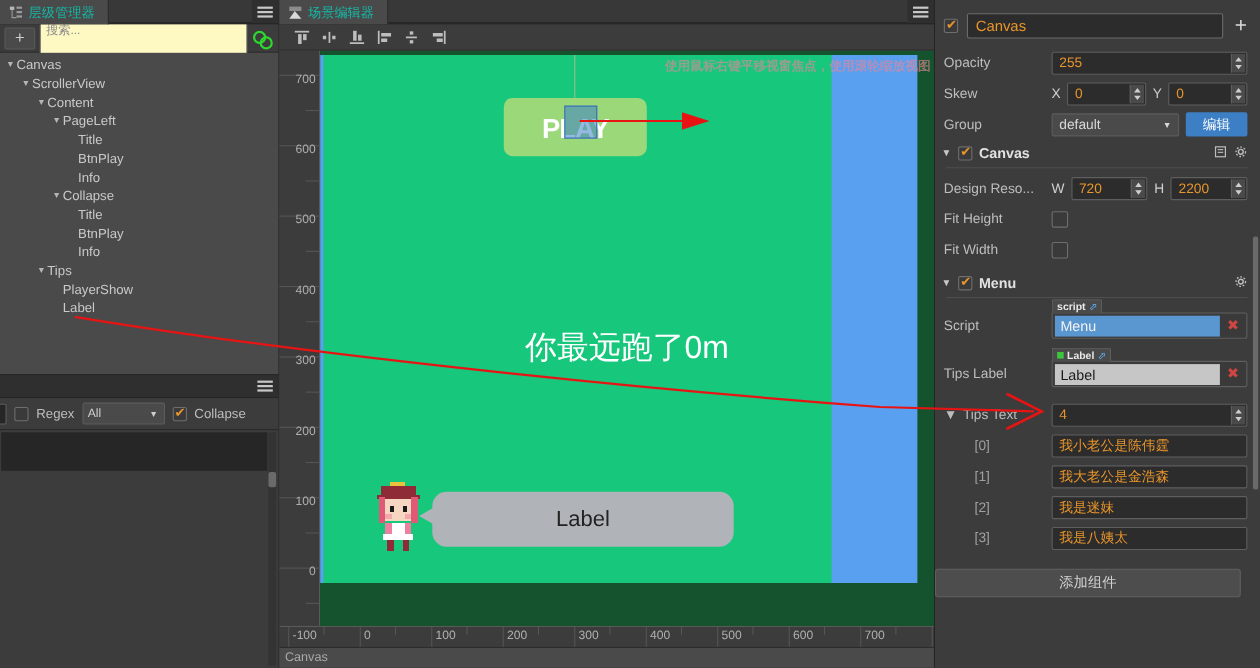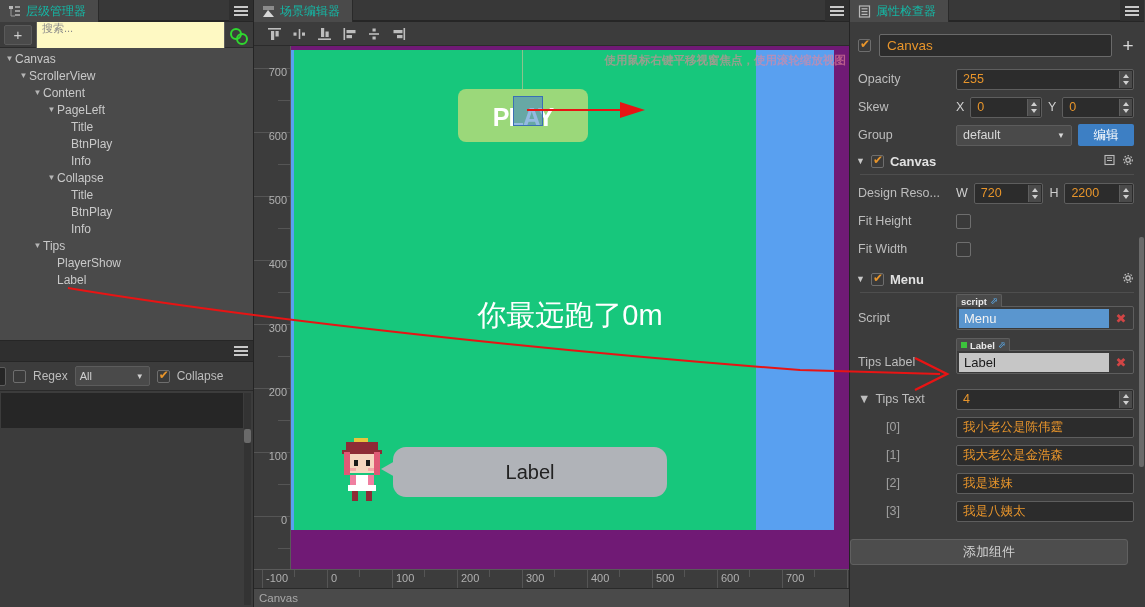--- a/index.html
+++ b/index.html
@@ -81,21 +81,21 @@
   .rulerV { position:absolute; left:0; top:0; width:37px; bottom:19px;
             background:#3c3c3c; border-right:1px solid #5a5a5a; }
   .rulerV .tk { position:absolute; right:0; width:37px; height:1px; background:#555; }
   .rulerV .lb { position:absolute; right:3px; color:#b0b0b0; font-size:11px; }
   .rulerH { position:absolute; left:0; bottom:0; right:0; height:19px;
             background:#3c3c3c; border-top:1px solid #5a5a5a; }
   .rulerH .tk { position:absolute; top:0; width:1px; height:19px; background:#555; }
   .rulerH .lb { position:absolute; top:2px; color:#b0b0b0; font-size:11px; }
 
   .viewport { position:absolute; left:37px; top:0; right:0; bottom:19px;
-              background:#701a75; overflow:hidden; }
+              background:#14532d; overflow:hidden; }
   .bluebg { position:absolute; left:0px; top:4px; width:543px; height:480px;
             background:#59a0f0; }
   .greenbg{ position:absolute; left:3px; top:4px; width:462px; height:480px;
             background:#17c77c; }
   .hint { position:absolute; right:3px; top:7px; color:#e8869a; font-size:11.5px;
           font-weight:bold; opacity:.62; white-space:nowrap; }
   .playbtn { position:absolute; left:167px; top:43px; width:130px; height:53px;
              background:#9bd87a; border-radius:8px; }
   .playtxt { position:absolute; left:0; right:0; top:14px; text-align:center;
              color:#fff; font-size:25px; font-weight:bold; letter-spacing:-1px;}
@@ -449,37 +449,20 @@
         </div>
       </div>
     </div>
 
     <div class="statusbar">
       <span>Canvas</span>
     </div>
   </div>
 
   <div id="right" class="panel">
-    <div class="tabbar">
-      <div class="tab">
-        <span class="ticon">
-          <svg width="13" height="13" viewBox="0 0 13 13">
-            <rect x="1.5" y="1" width="10" height="11" fill="none" stroke="#b8b8b8" stroke-width="1.2"></rect>
-            <rect x="3.5" y="3.2" width="6" height="1.2" fill="#b8b8b8"></rect>
-            <rect x="3.5" y="6" width="6" height="1.2" fill="#b8b8b8"></rect>
-            <rect x="3.5" y="8.8" width="6" height="1.2" fill="#b8b8b8"></rect>
-          </svg>
-        </span>
-        <span>属性检查器</span>
-      </div>
-      <div class="tabfill"></div>
-      <div class="hamb">
-          <i></i>
-        </div>
-    </div>
 
     <div class="inspBody">
 
       <div class="namerow">
         <span class="cbox on"></span>
         <div class="nameinput">
           <span>Canvas</span>
         </div>
         <span class="bigplus">+</span>
       </div>

